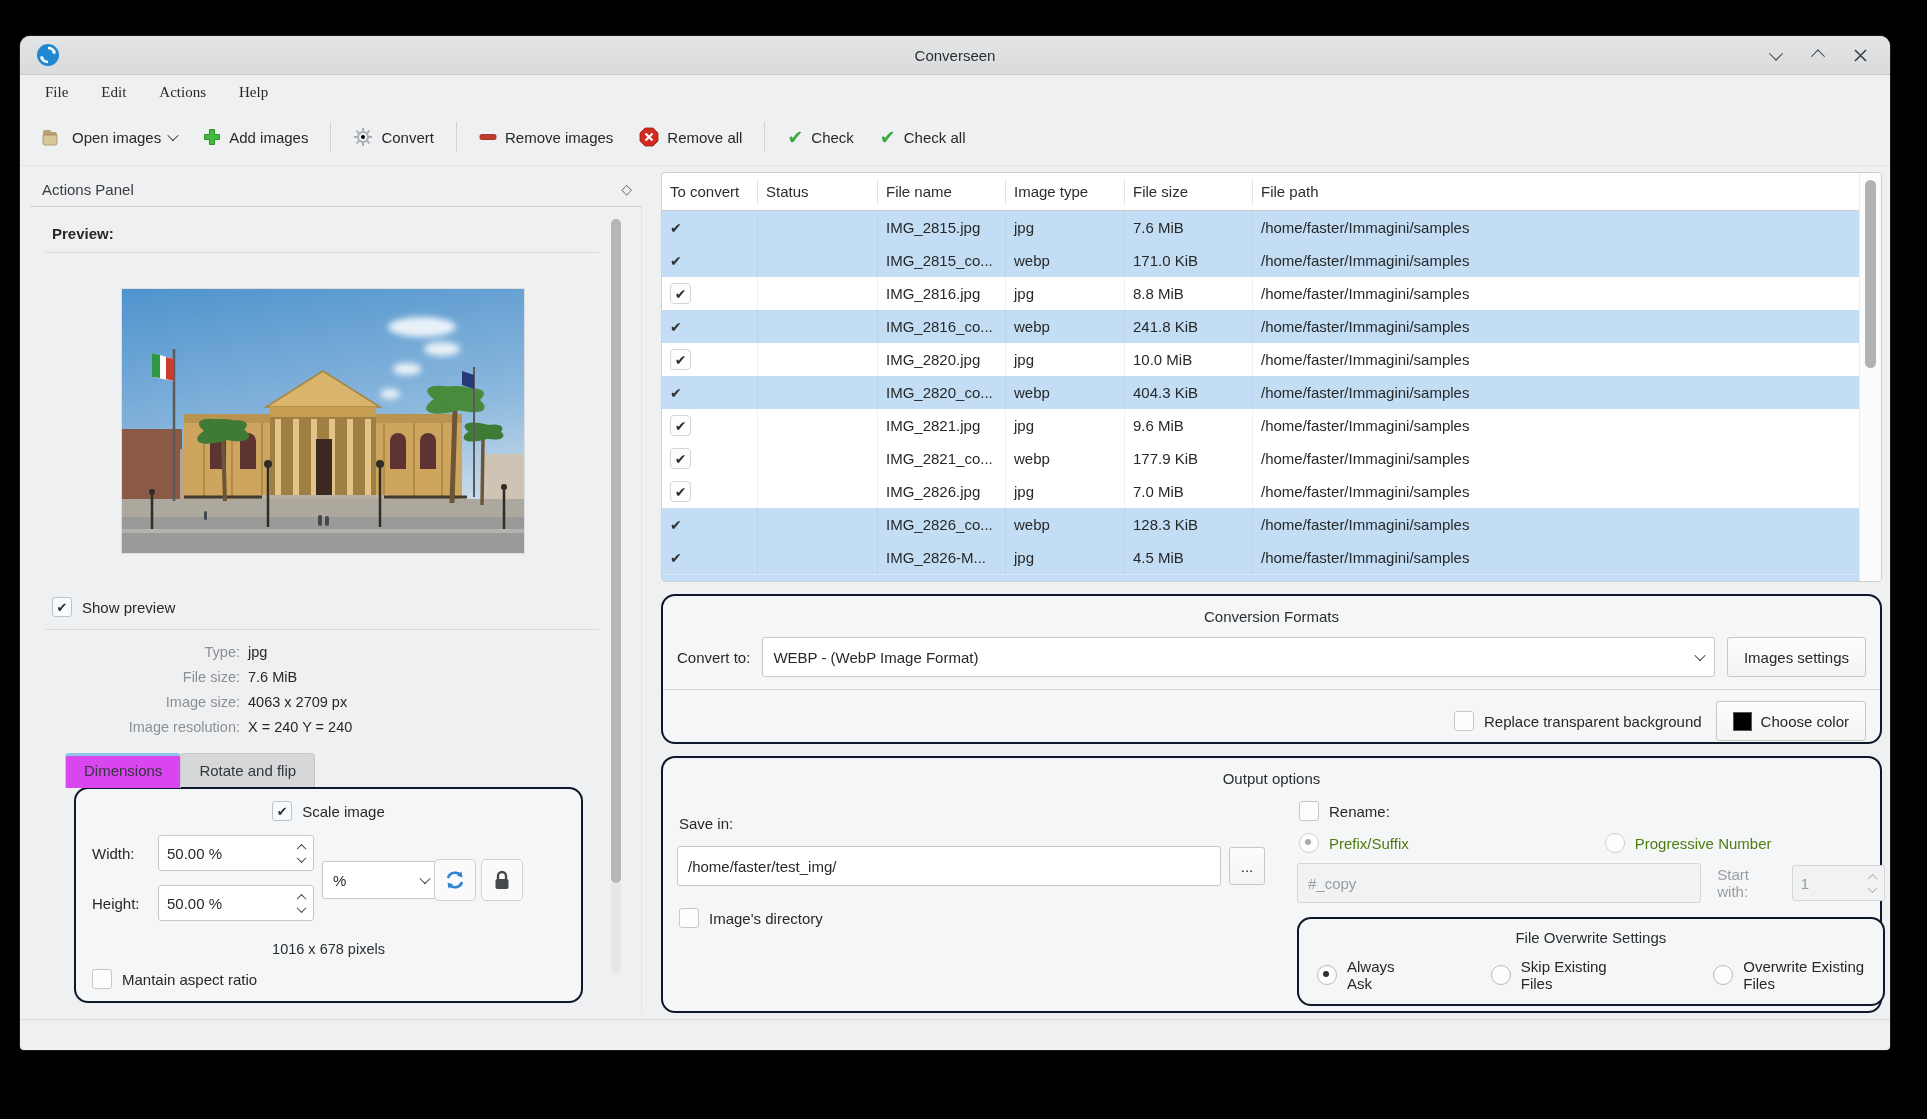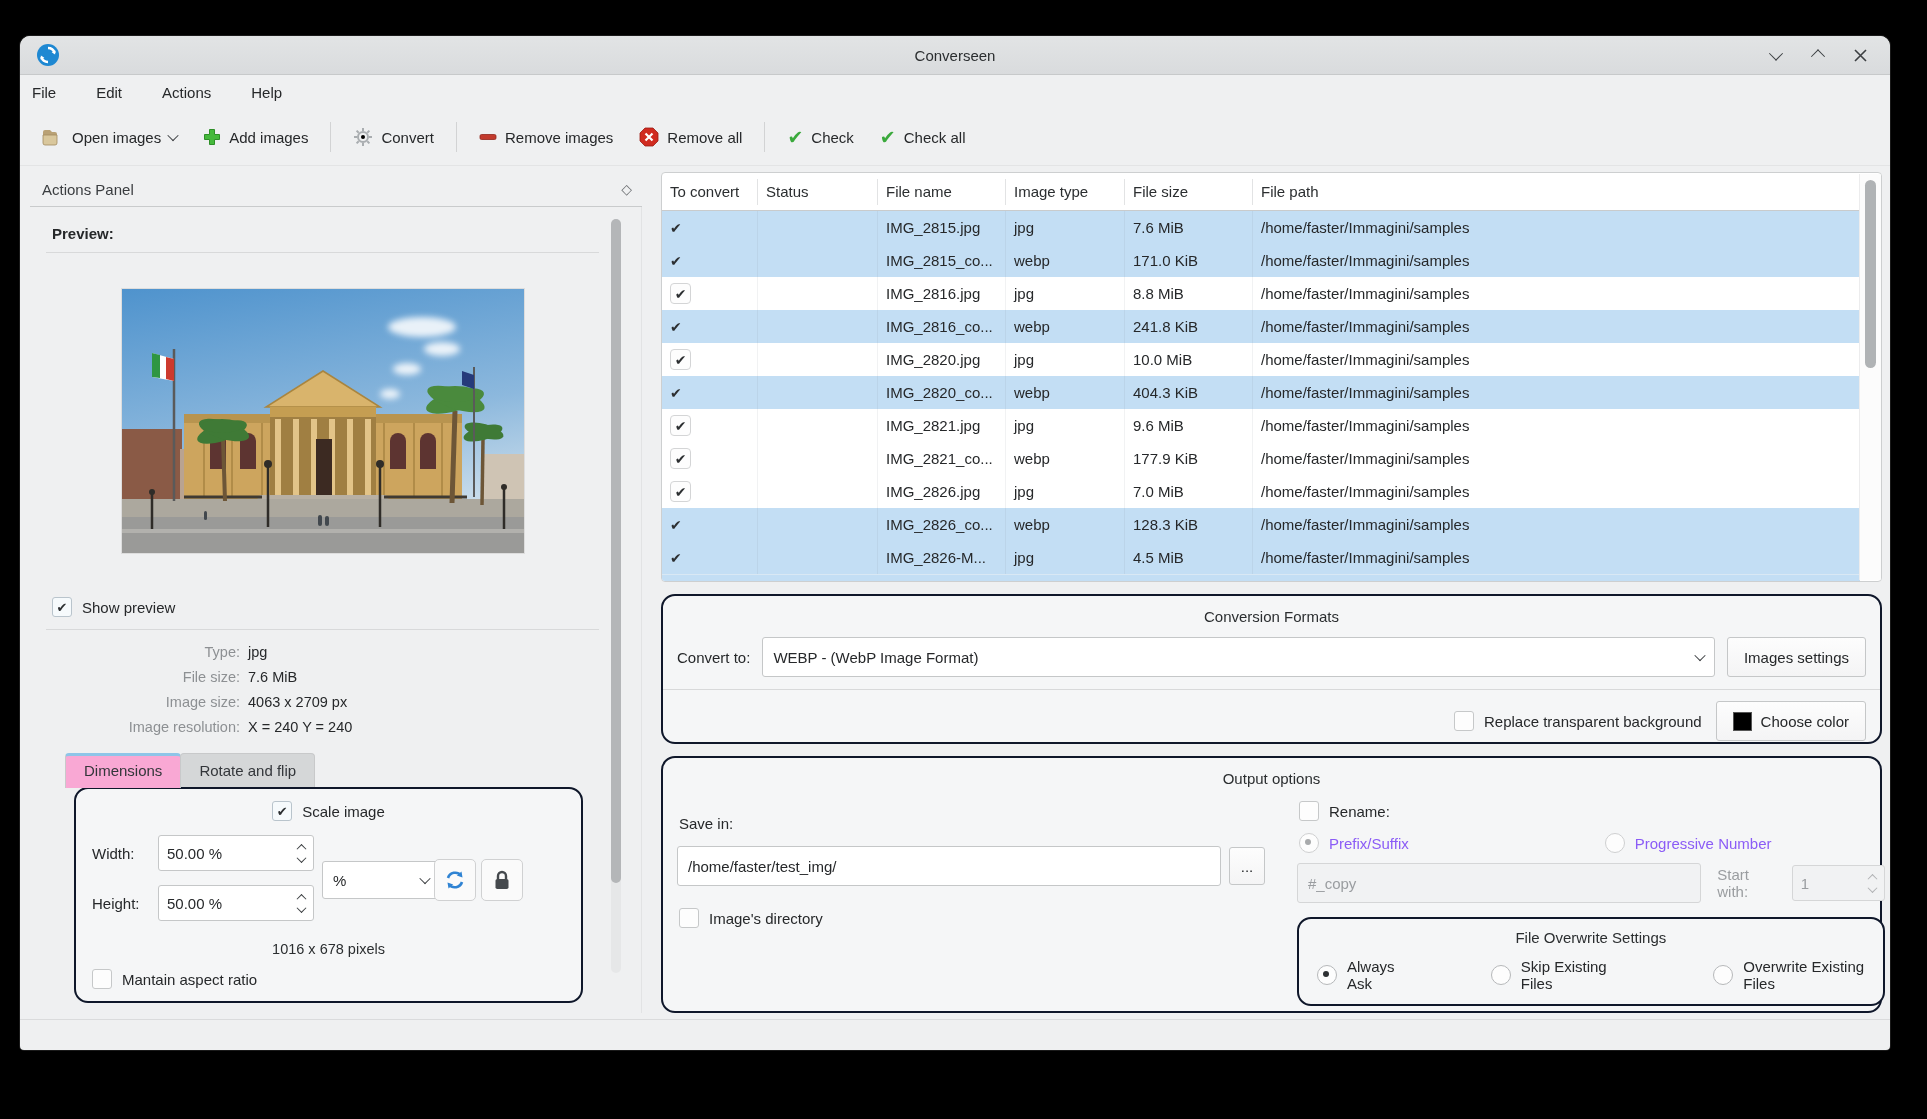--- a/index.html
+++ b/index.html
@@ -7,21 +7,21 @@
   .window{position:absolute;left:20px;top:36px;width:1870px;height:1014px;background:#eff0f1;border-radius:10px 10px 4px 4px;overflow:hidden;box-shadow:0 0 0 1px #1a1a1a;display:flex;flex-direction:column;}
 
   
   .titlebar{height:38px;background:linear-gradient(#e2e4e5,#d9dbdd);border-bottom:1px solid #c7c9ca;display:flex;align-items:center;position:relative;flex:0 0 auto;}
   .titlebar .app-icon{margin-left:16px;width:24px;height:24px;}
   .titlebar .title{position:absolute;left:0;right:0;text-align:center;font-size:15px;color:#2b2e30;}
   .win-controls{margin-left:auto;display:flex;align-items:center;gap:26px;padding-right:22px;z-index:2;}
   .win-btn{width:16px;height:16px;display:flex;align-items:center;justify-content:center;cursor:default;}
 
   
-  .menubar{height:34px;display:flex;align-items:center;padding-left:0;gap:16px;flex:0 0 auto;}
+  .menubar{height:34px;display:flex;align-items:center;padding-left:13px;gap:9px;flex:0 0 auto;font-family:Liberation Serif, serif;}
   .menu-item{padding:5px 12px;font-size:15px;border-radius:3px;}
 
   
   .toolbar{height:56px;display:flex;align-items:center;padding:0 10px;gap:2px;border-bottom:1px solid #e3e4e5;flex:0 0 auto;}
   .tb-btn{display:flex;align-items:center;gap:8px;padding:8px 12px;font-size:15px;border-radius:3px;color:#26282a;}
   .tb-sep{width:1px;height:30px;background:#d2d3d4;margin:0 8px;}
   .glyph-check{color:#3aa93c;font-size:19px;font-weight:bold;line-height:1;}
   .chev{display:inline-block;width:7px;height:7px;border-right:1.6px solid #3c3f42;border-bottom:1.6px solid #3c3f42;}
   .chev.down{transform:rotate(45deg) translate(-1px,-1px);}
   .chev.up{transform:rotate(-135deg) translate(-1px,-1px);}
@@ -43,21 +43,21 @@
   .preview-img{width:402px;height:264px;box-shadow:0 0 0 1px #dddddd;}
   .check-row{display:flex;align-items:center;gap:10px;font-size:15px;padding:4px 0 12px 12px;}
   .checkbox{width:18px;height:18px;border-radius:3px;border:1px solid #b9c4cc;background:#f6fafc;display:inline-flex;align-items:center;justify-content:center;font-size:13px;color:#2c2f31;flex:0 0 auto;}
   .checkbox.empty{background:#fdfdfd;border-color:#c6c8c9;}
   .info-grid{display:grid;grid-template-columns:200px auto;column-gap:8px;row-gap:9px;font-size:14.5px;margin:14px 0 18px 0;}
   .info-grid .lbl{color:#8d9093;text-align:right;}
   .info-grid .val{color:#26282a;}
 
   .tabs{display:flex;margin-left:25px;position:relative;z-index:1;}
   .tab{font-size:15px;padding:8px 18px;border:1px solid #c8c9ca;border-bottom:none;border-radius:4px 4px 0 0;background:#d5d7d8;color:#33363a;}
-  .tab.active{background:#f9a8d4;border-top:3px solid #8ec5e8;padding-top:6px;margin-bottom:-1px;}
+  .tab.active{background:#d946ef;border-top:3px solid #8ec5e8;padding-top:6px;margin-bottom:-1px;}
   .tab + .tab{margin-left:-1px;}
   .groupbox{border:2px solid #0f172a;border-radius:14px;background:#f5f6f7;}
   .dim-box{margin:0 22px 0 34px;padding:12px 14px 12px 14px;}
   .scale-row{display:flex;align-items:center;justify-content:center;gap:10px;font-size:15px;margin-bottom:14px;}
   .wh-area{position:relative;height:96px;}
   .field-row{position:absolute;display:flex;align-items:center;gap:10px;}
   .field-row.w{top:0;left:2px;}
   .field-row.h{top:50px;left:2px;}
   .field-label{font-size:15px;width:56px;}
   .spinbox{width:138px;height:34px;background:#fff;border:1px solid #c5c7c8;border-radius:3px;display:flex;align-items:center;padding:0 8px;}
@@ -110,21 +110,21 @@
   .text-input{height:38px;background:#fff;border:1px solid #c5c7c8;border-radius:3px;font-size:15px;font-family:inherit;color:#26282a;padding:0 10px;outline:none;}
   .save-input{flex:1 1 auto;}
   .browse-btn{width:34px;padding:0;height:36px;}
   .imgdir-row{margin-top:22px;display:flex;align-items:center;gap:10px;font-size:15px;padding-left:2px;}
   .rename-row{display:flex;align-items:center;gap:10px;font-size:15px;margin:8px 0 12px 2px;}
   .radio{width:18px;height:18px;border-radius:50%;border:1px solid #b6b8ba;background:#fdfdfd;position:relative;flex:0 0 auto;}
   .radio.checked::after{content:"";position:absolute;left:5px;top:5px;width:6px;height:6px;border-radius:50%;background:#2e3133;}
   .radio.disabled{border-color:#cfd0d1;}
   .radio.disabled.checked::after{background:#a8aaac;}
   .radio-line{display:flex;align-items:center;gap:10px;font-size:15px;}
-  .rename-radios{display:flex;align-items:center;margin:0 0 10px 2px;color:#8b5cf6;}
+  .rename-radios{display:flex;align-items:center;margin:0 0 10px 2px;color:#4d7c0f;}
   .rename-radios .radio-line + .radio-line{margin-left:196px;}
   .pattern-row{display:flex;align-items:center;gap:12px;}
   .pattern-input{width:408px;background:#f1f2f3;color:#9a9da0;border-color:#d5d6d7;}
   .startwith-label{font-size:15px;color:#9a9da0;margin-left:4px;}
   .start-spin{width:80px;background:#f1f2f3;border-color:#d5d6d7;}
   .start-spin input{color:#9a9da0;width:36px;}
   .start-spin .chev{border-color:#b0b2b4;}
   .overwrite-box{margin-top:14px;padding-bottom:12px;}
   .ow-radios{display:flex;align-items:center;padding:12px 4px 0 18px;}
   .ow-radios .radio-line:nth-child(2){margin-left:80px;}

